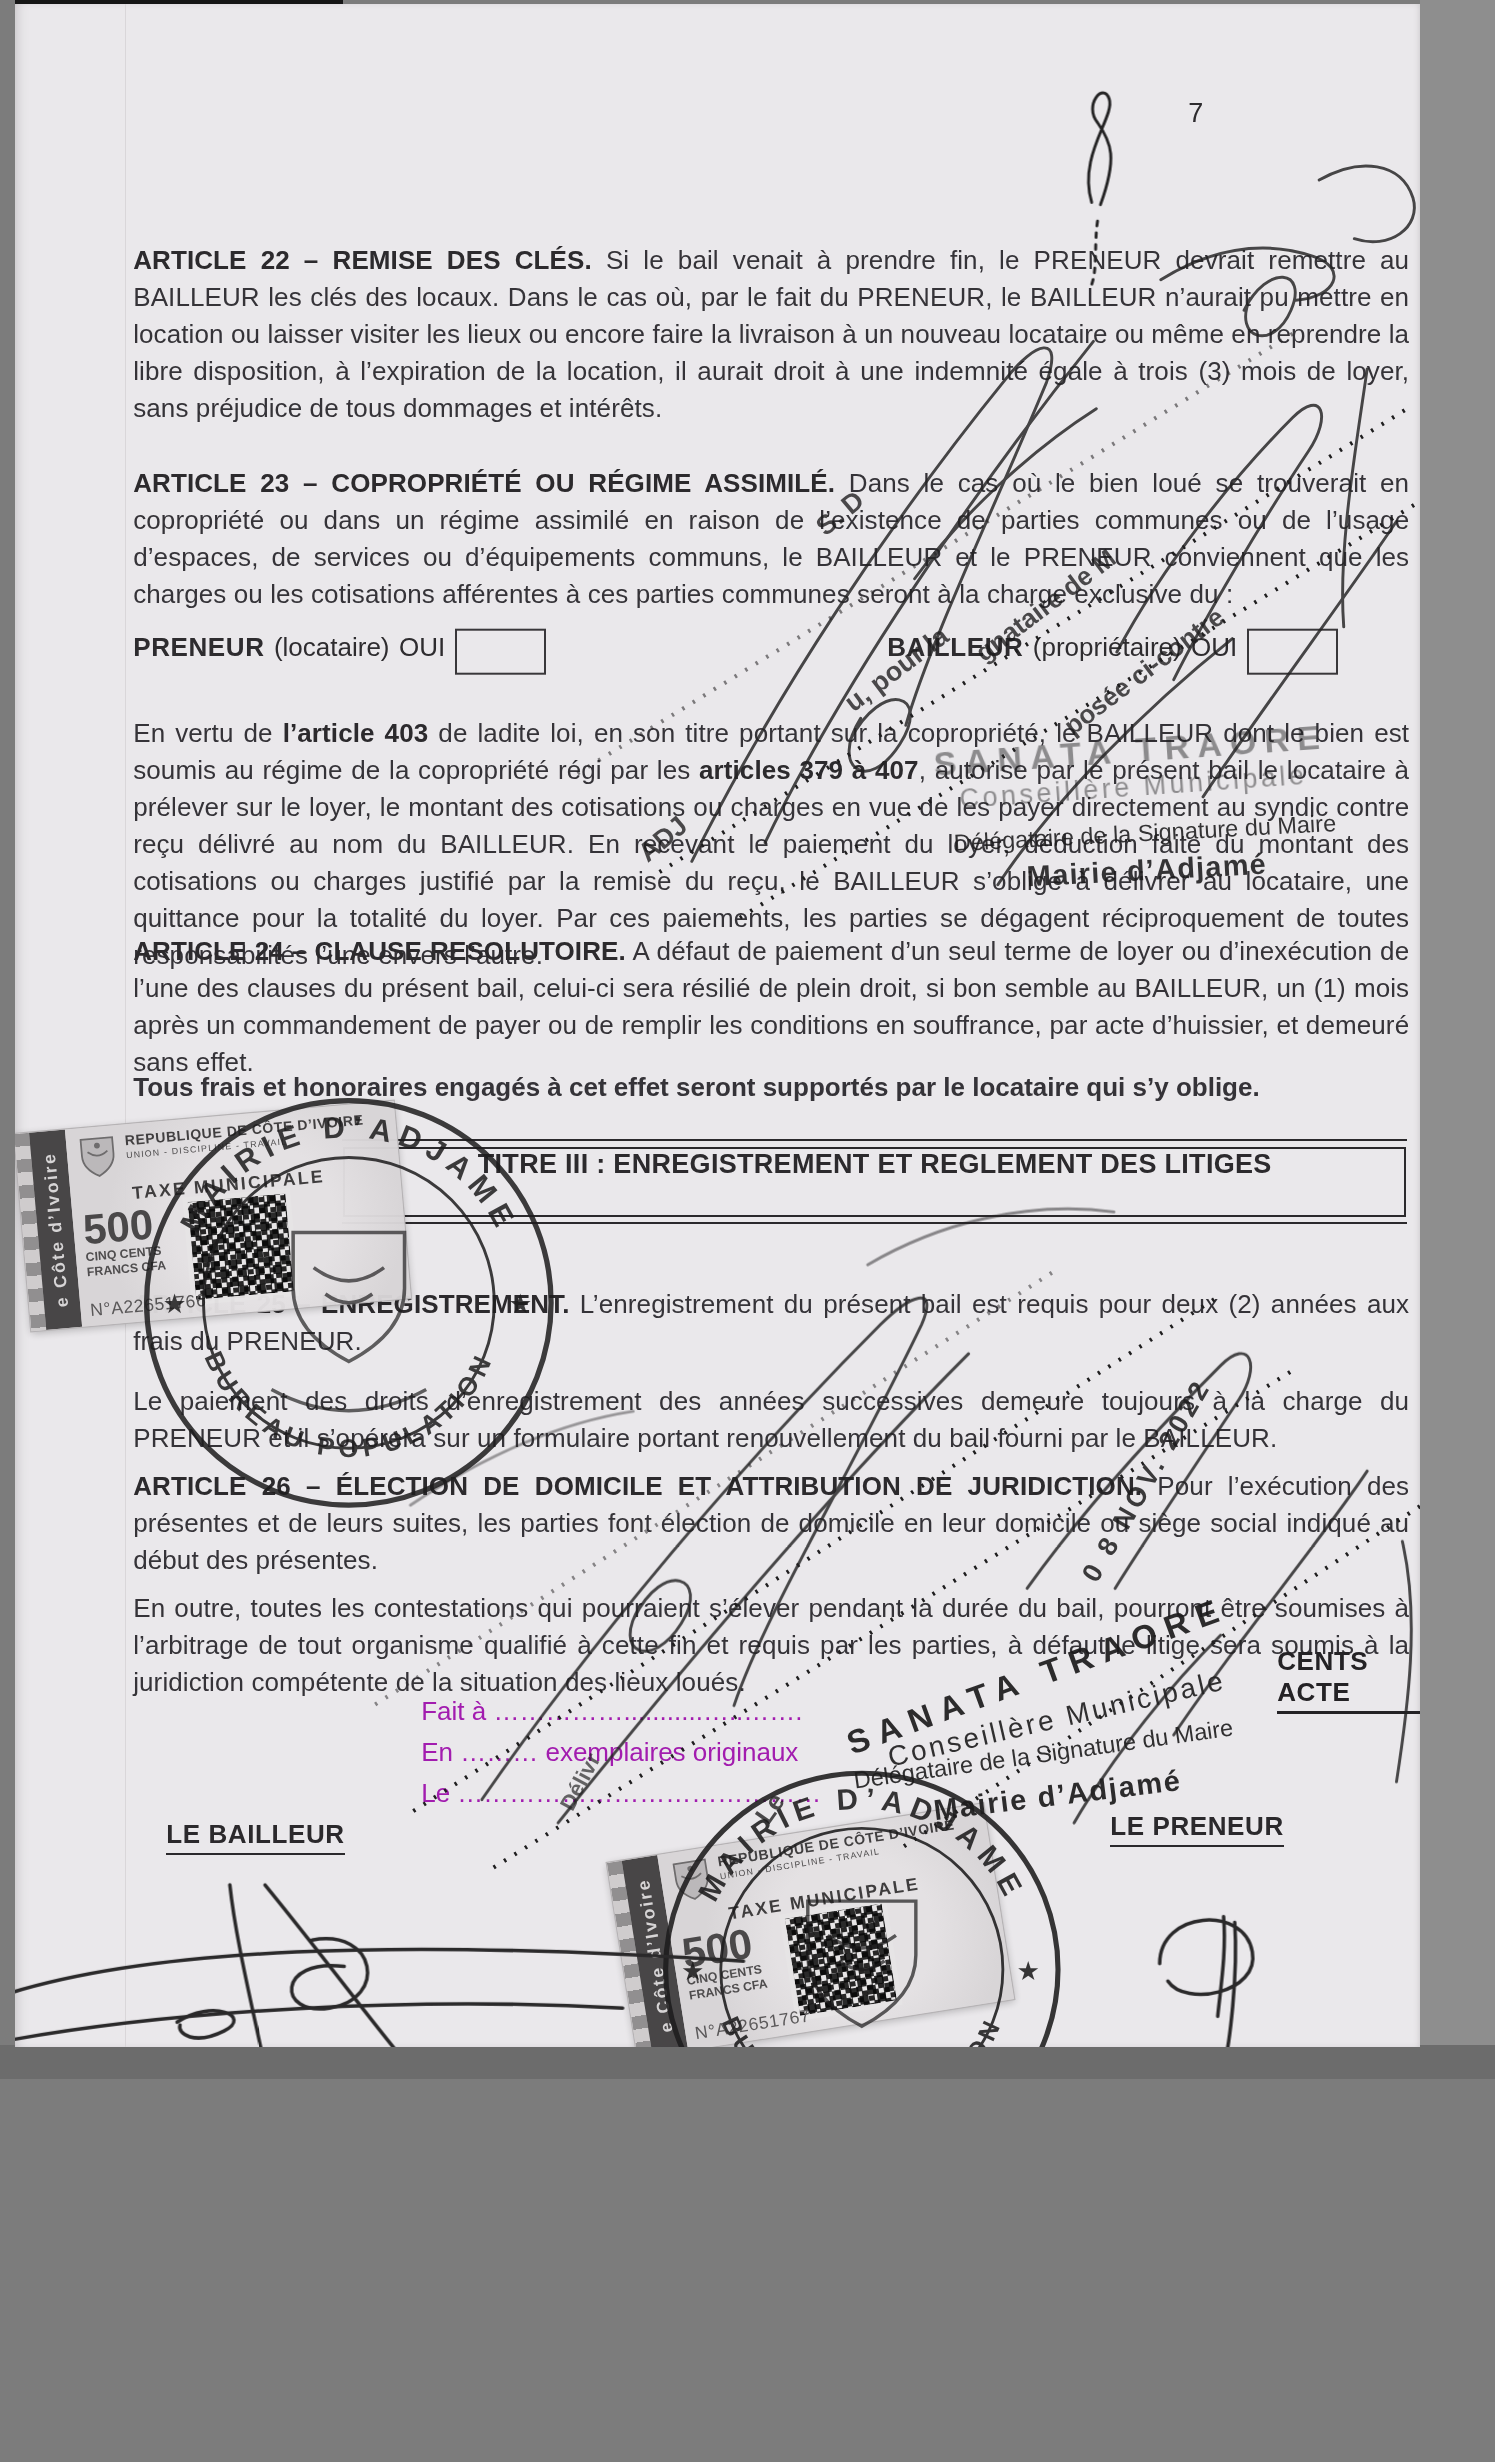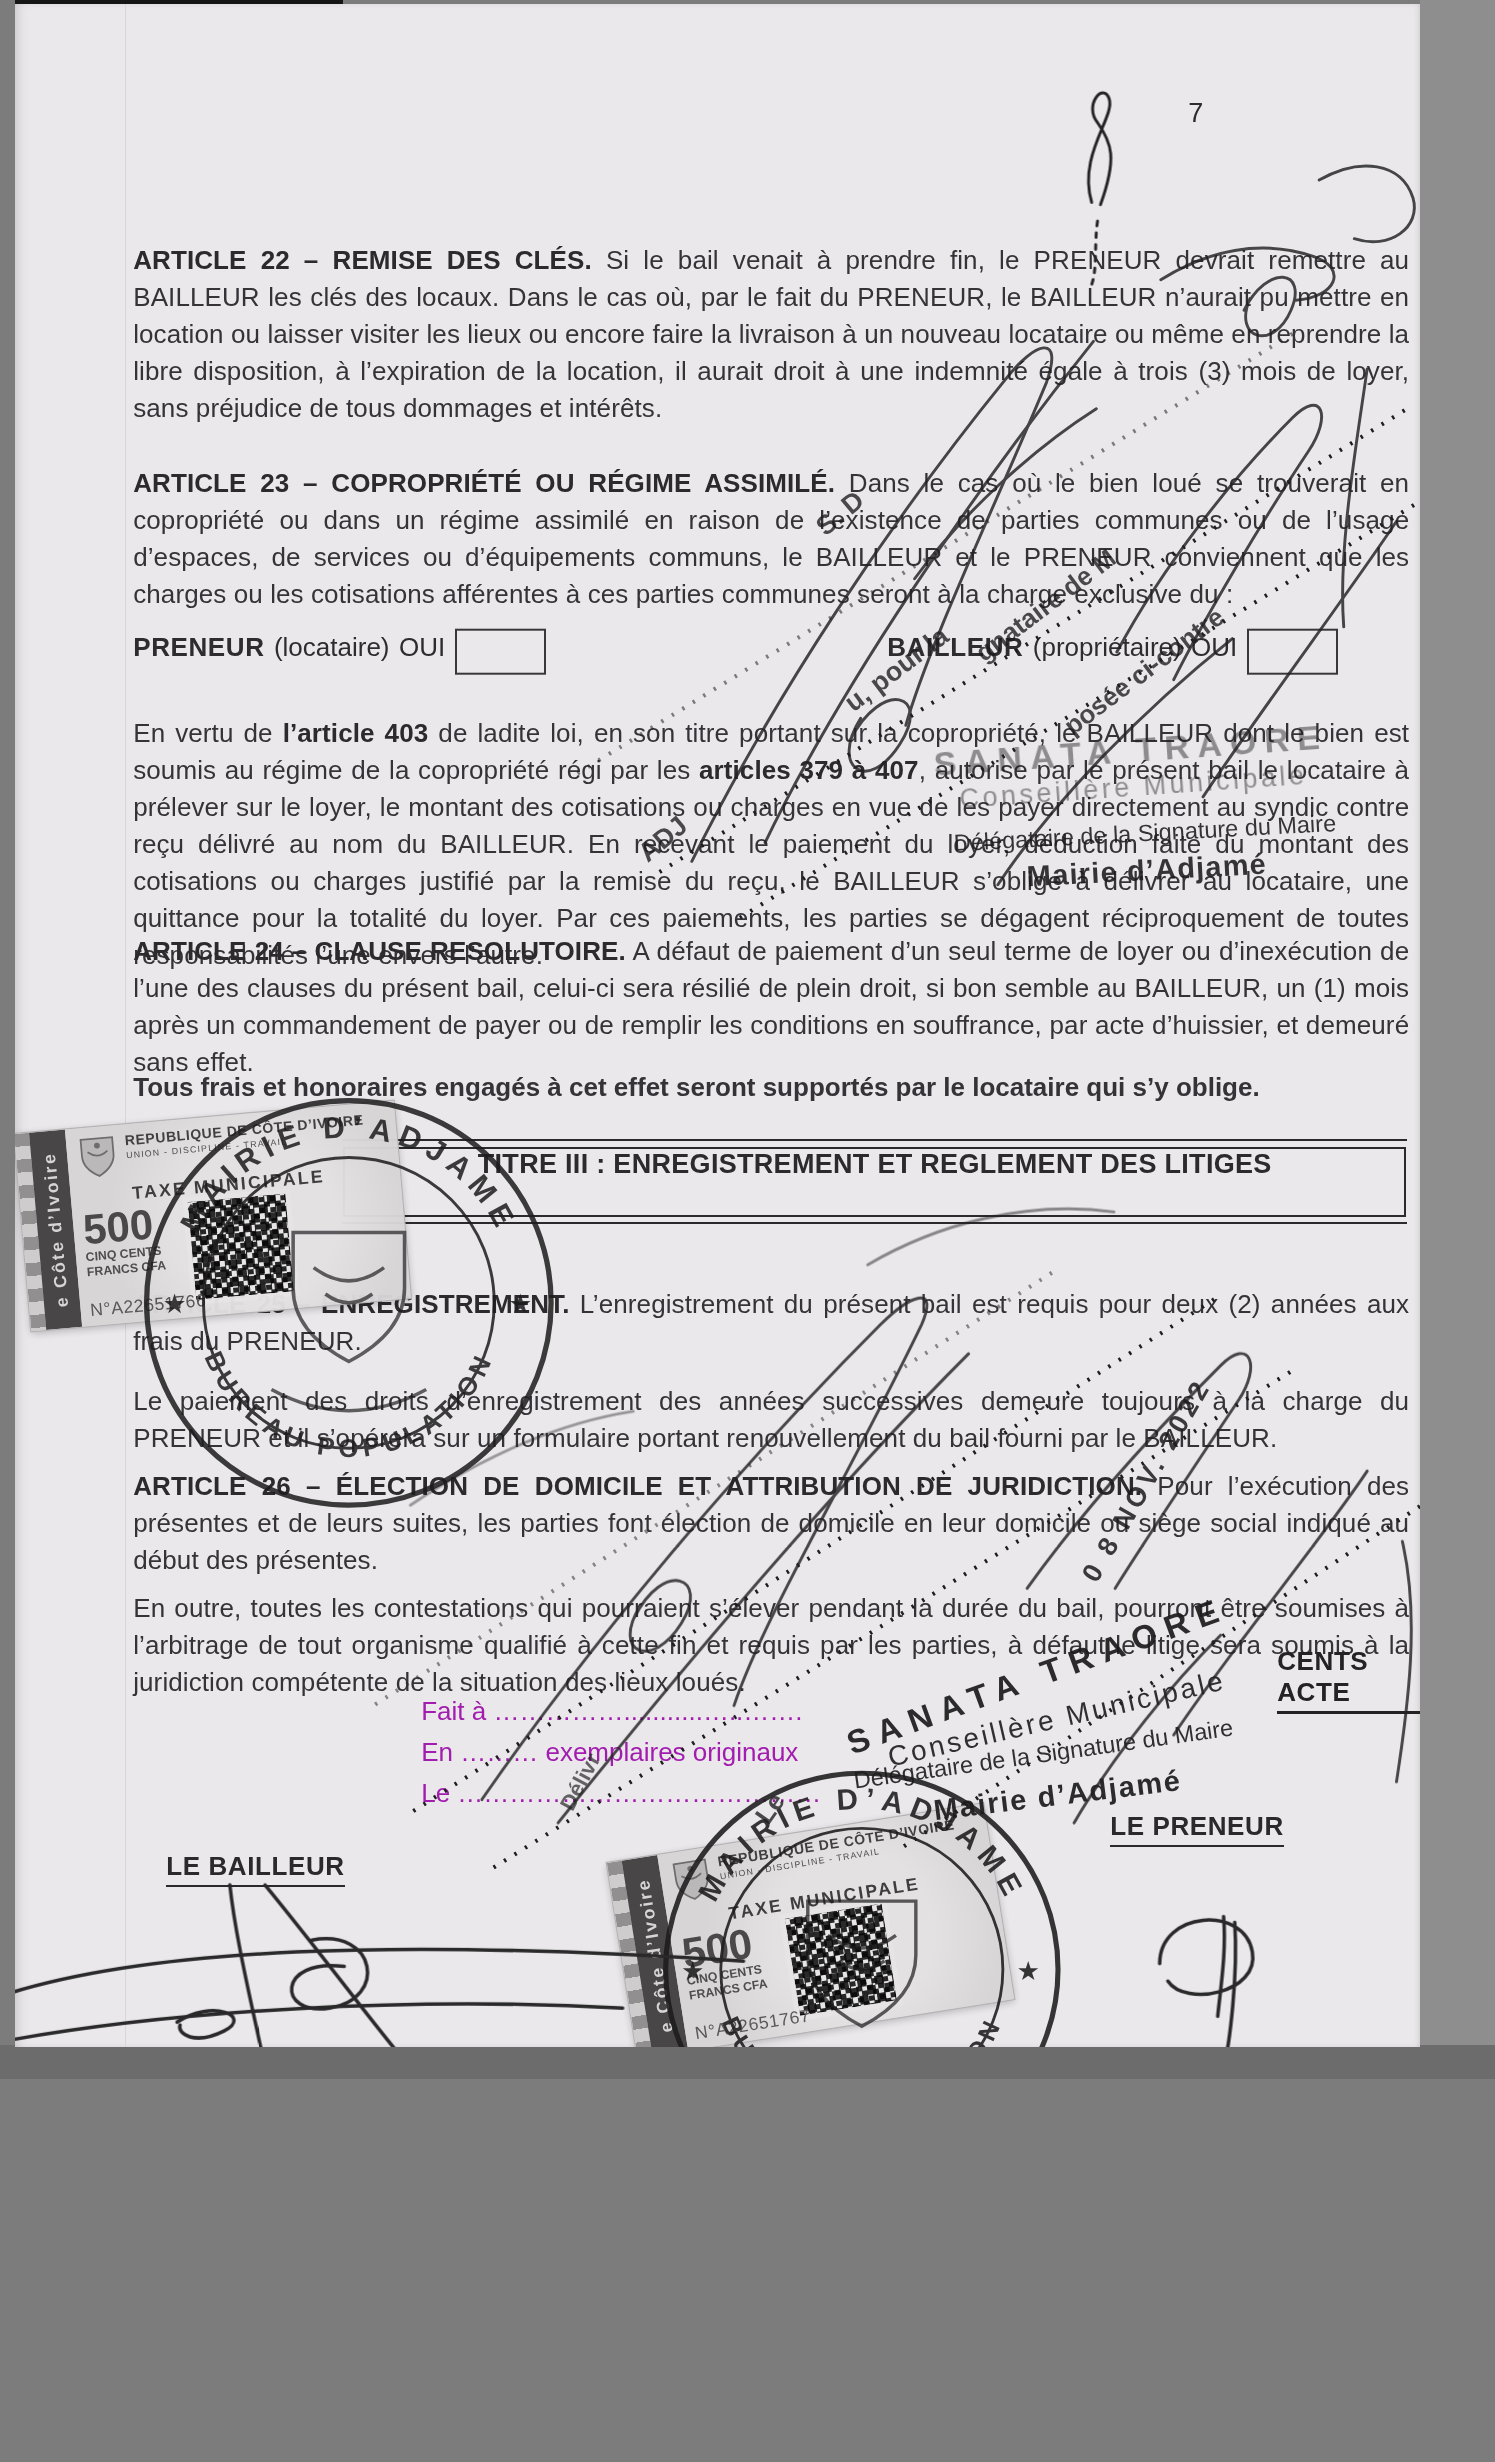--- a/index.html
+++ b/index.html
@@ -32,21 +32,21 @@
   }
   .titrebox::before{content:"";position:absolute;left:-2.9px;right:-2.9px;top:-9.4px;border-top:2.3px solid #2b292c;}
   .titrebox::after{content:"";position:absolute;left:-2.9px;right:-2.9px;bottom:-9.4px;border-top:2.3px solid #2b292c;}
   .titrebox .t{font-size:27px;font-weight:bold;letter-spacing:0.3px;color:#2c2a2d;}
   .dontacte{
     position:absolute;left:1262px;top:1642px;font-size:26px;font-weight:bold;color:#242225;
     border-bottom:3.5px solid #242225;padding-bottom:3.5px;letter-spacing:0.6px;
   }
   .closing{position:absolute;left:406px;top:1687px;font-size:26px;color:#a21caf;line-height:41px;}
   .sigcap{position:absolute;font-size:26px;font-weight:bold;color:#2b292c;border-bottom:2.9px solid #2b292c;padding-bottom:3.5px;letter-spacing:0.6px;}
-  .cap-bailleur{left:151px;top:1815px;margin-top:32px;}
+  .cap-bailleur{left:151px;top:1815px;}
   .cap-preneur{left:1095px;top:1807px;}
 
   
   .ink{position:absolute;color:#1c1b1c;white-space:nowrap;}
   .stampA{left:853px;top:727px;width:528px;text-align:center;transform:rotate(-4deg);opacity:.45;filter:blur(0.3px);}
   .stampA .name{font-size:34px;font-weight:bold;letter-spacing:8.2px;}
   .stampA .role{font-size:27px;letter-spacing:3.5px;margin-top:2.3px;}
   .stampA2{left:867px;top:816px;width:528px;text-align:center;transform:rotate(-3deg);opacity:.88;}
   .stampA2 .delegation{font-size:23.5px;}
   .stampA2 .city{font-size:29px;font-weight:bold;margin-top:7px;letter-spacing:1.2px;}

